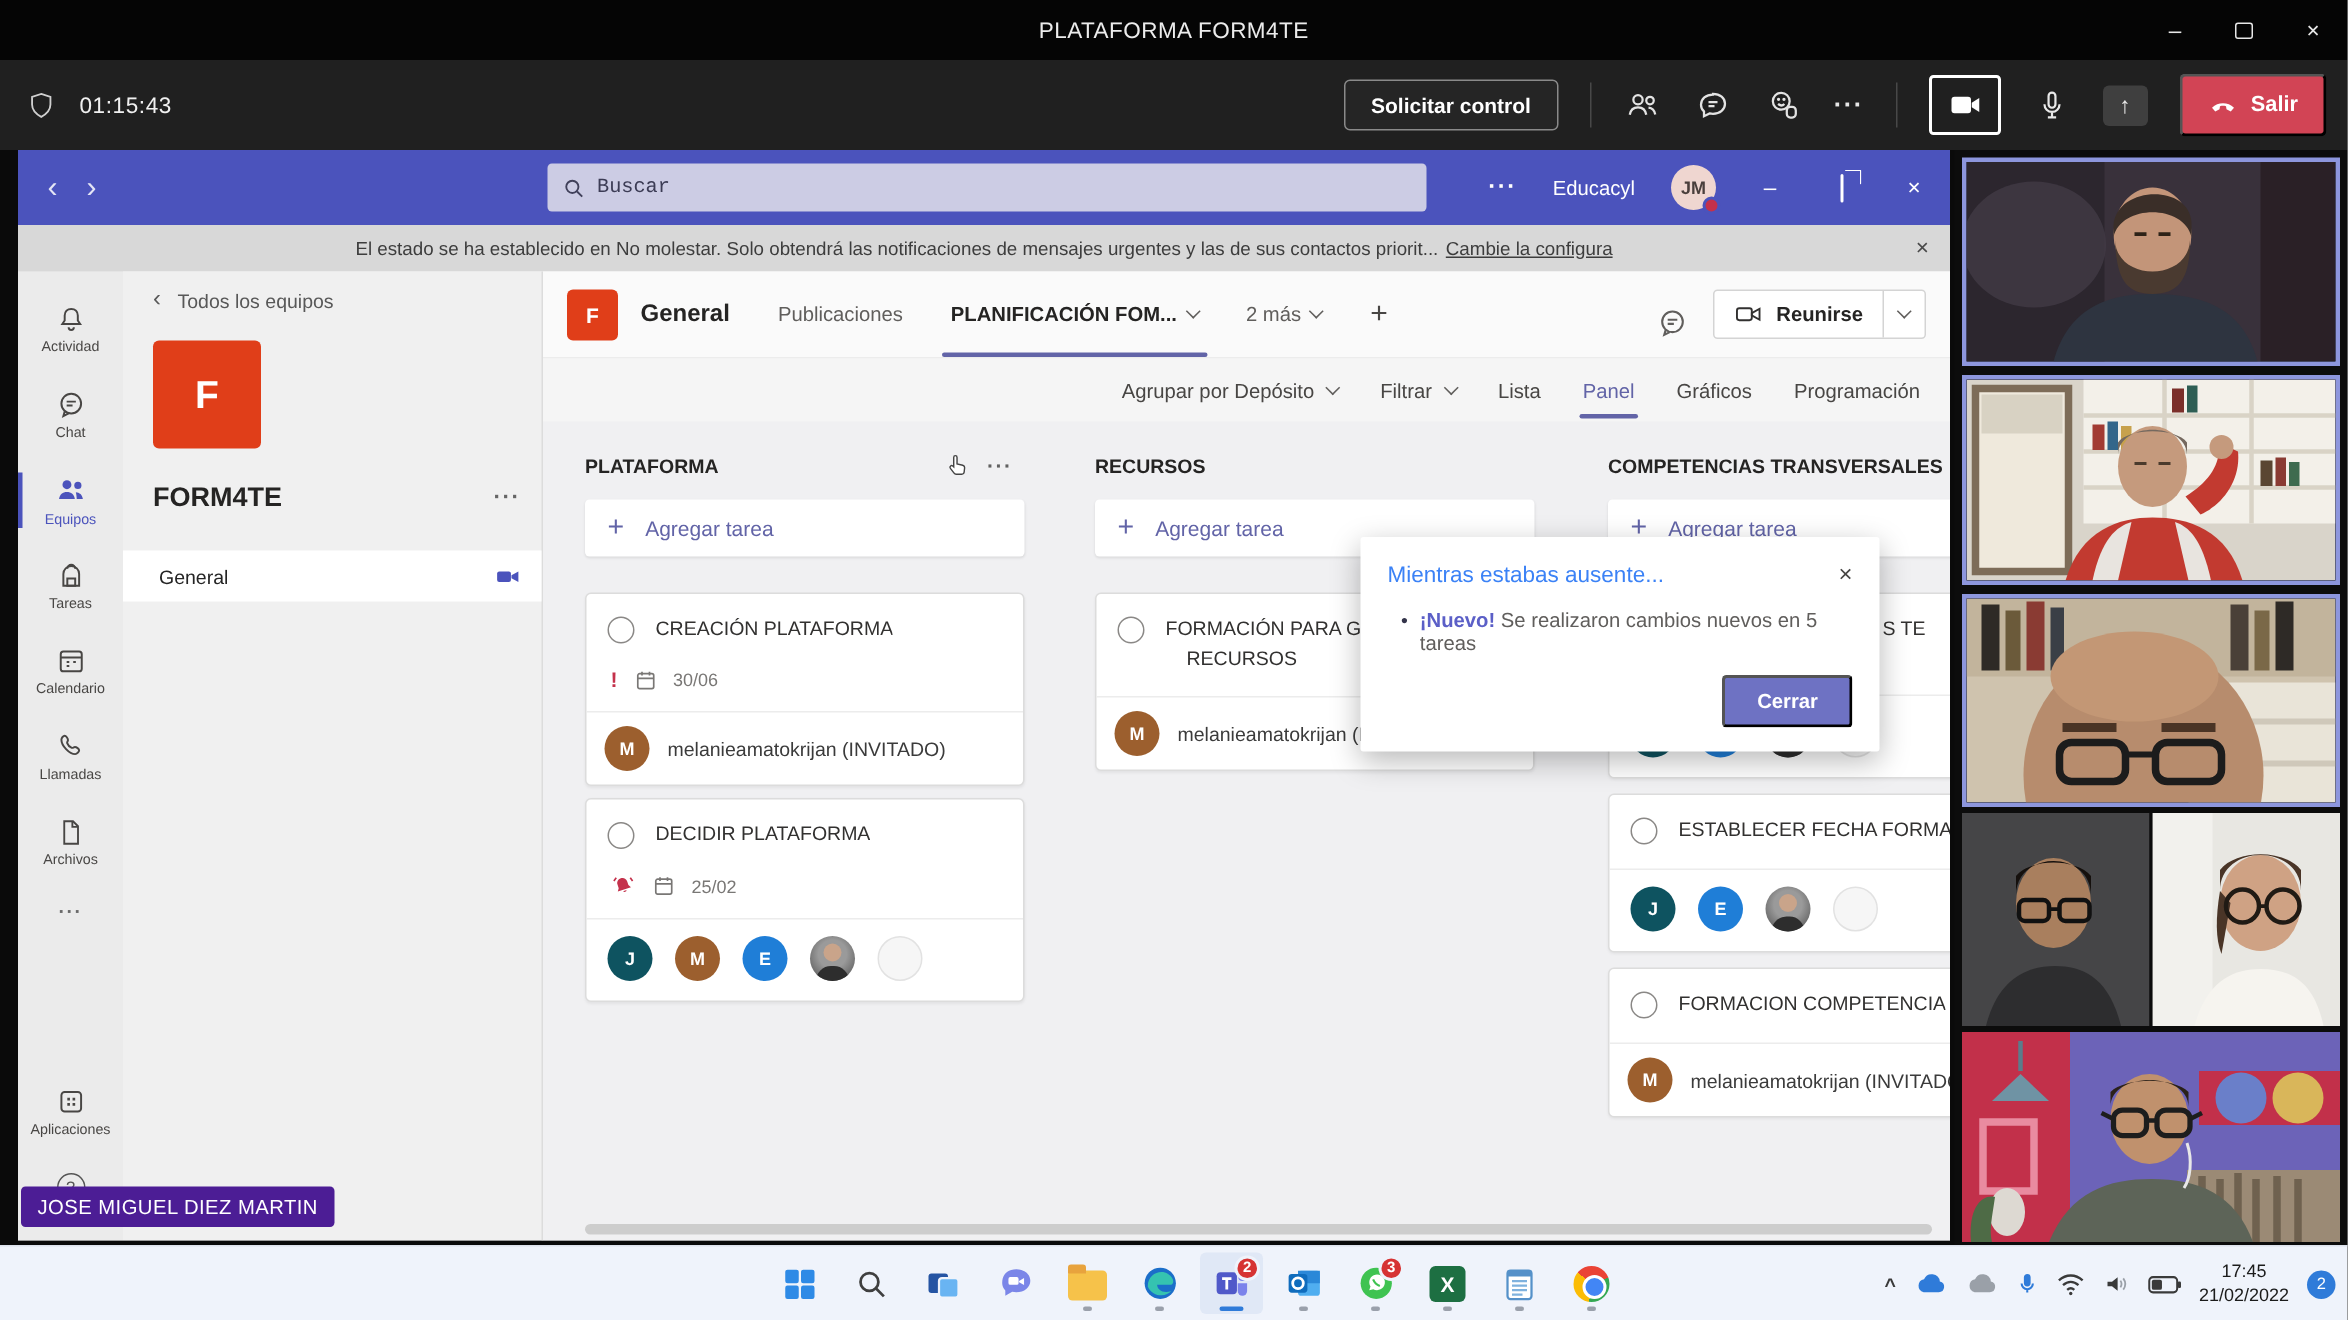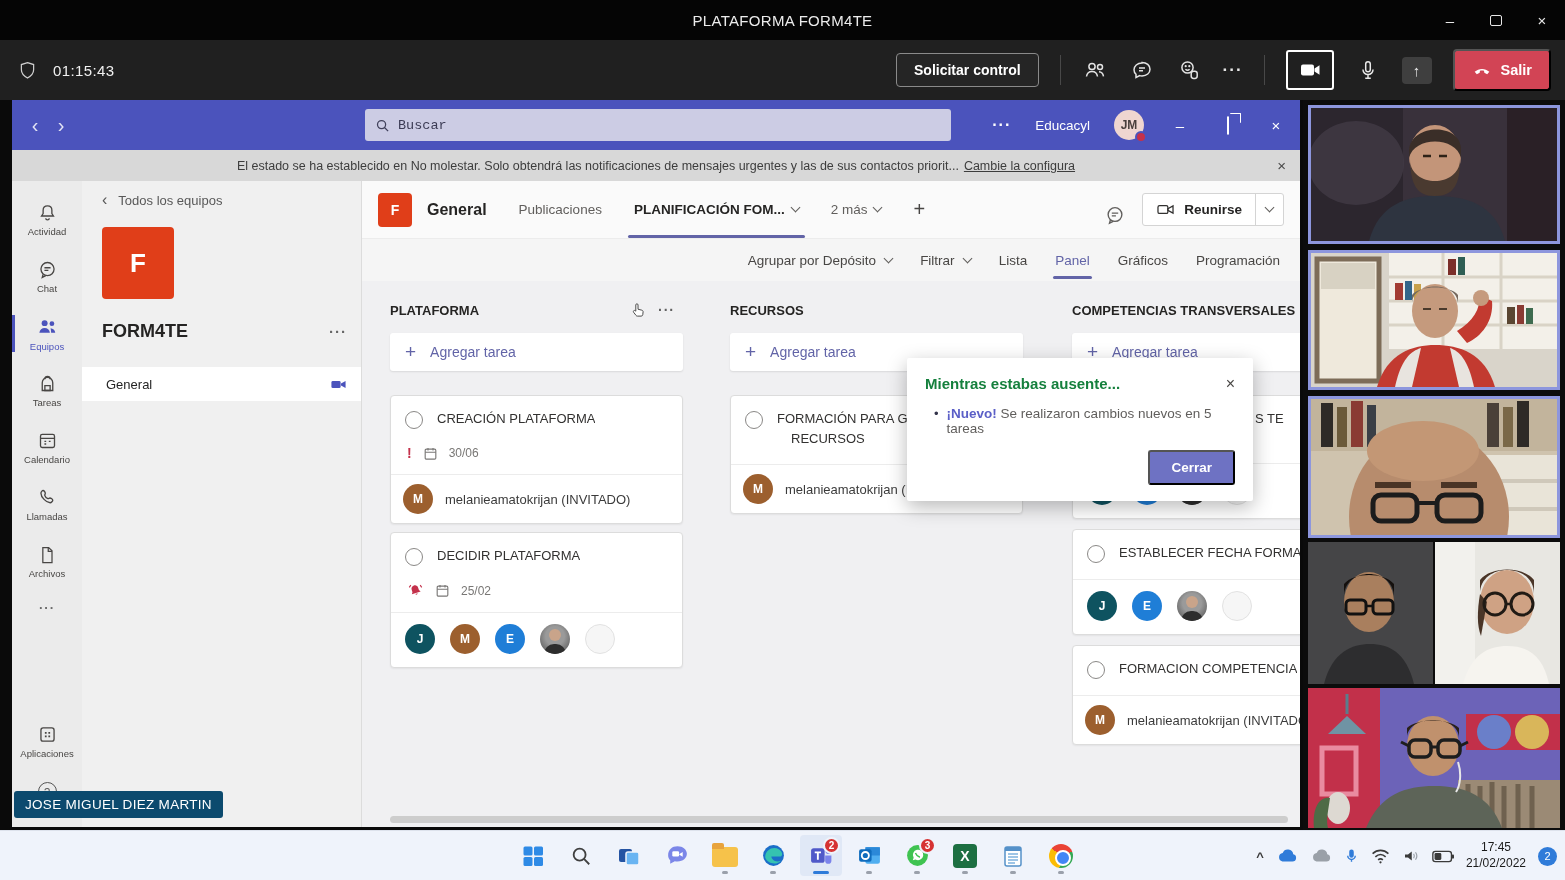--- a/index.html
+++ b/index.html
@@ -114,32 +114,32 @@
   .av-photo::before{content:"";position:absolute;top:5px;left:9px;width:12px;height:12px;border-radius:50%;background:#c9a48a}
   .av-photo::after{content:"";position:absolute;bottom:-2px;left:4px;width:22px;height:12px;border-radius:10px 10px 0 0;background:#2d2d2d}
   .av-empty{background:#f6f6f6;border:1px solid #e2e2e2}
   .imp{color:#c4314b;font-weight:bold;font-size:14px}
   .frag-title{margin-left:136px}
   .hscroll{position:absolute;left:28px;right:12px;bottom:4px;height:7px;background:#cdcdcd;border-radius:4px}
 
   
   .popup{position:absolute;left:545px;top:177px;width:346px;background:#fff;border-radius:2px;box-shadow:0 6px 20px rgba(0,0,0,.28);padding:17px 18px 16px;z-index:40}
   .popup .hd{display:flex;align-items:flex-start}
-  .popup .ptitle{font-size:15px;font-weight:bold;color:#15803d}
+  .popup .ptitle{font-size:15px;font-weight:normal;color:#3b82f6}
   .popup .pclose{margin-left:auto;color:#484644;font-size:16px}
   .popup .line{margin:13px 0 0 9px;font-size:13.5px;color:#605e5c;display:flex;gap:8px;align-items:baseline}
   .popup .bdot{color:#33344a;font-size:13px}
   .popup .new{color:#5b5fc7;font-weight:bold}
   .popup .btnrow{display:flex;justify-content:flex-end;margin-top:14px}
   .btn-cerrar{background:#6e72c3;color:#fff;font-size:13.5px;font-weight:bold;border-radius:3px;padding:8px 21px}
 
   .hand-cursor{margin-right:10px}
 
   
-  #nametip{position:absolute;left:14px;top:791px;background:#0c4a6e;color:#fff;font-size:13.5px;padding:6px 11px;border-radius:3px;z-index:60;letter-spacing:.3px;white-space:nowrap}
+  #nametip{position:absolute;left:14px;top:791px;background:#4c1d95;color:#fff;font-size:13.5px;padding:6px 11px;border-radius:3px;z-index:60;letter-spacing:.3px;white-space:nowrap}
 
   
   #videos{position:absolute;left:1303px;top:100px;width:262px;height:730px;background:#0c0c0c}
   .vtile{position:absolute;left:5px;width:252px;overflow:hidden}
   .vborder{border:3px solid #8d96dd}
   .vsplit{display:flex;gap:2px}
 
   
   #taskbar{position:absolute;left:0;top:830px;width:1565px;height:50px;background:#eff3fb;border-top:1px solid #dde2ec}
   .tb-center{position:absolute;left:512px;top:4px;display:flex;gap:6px}

